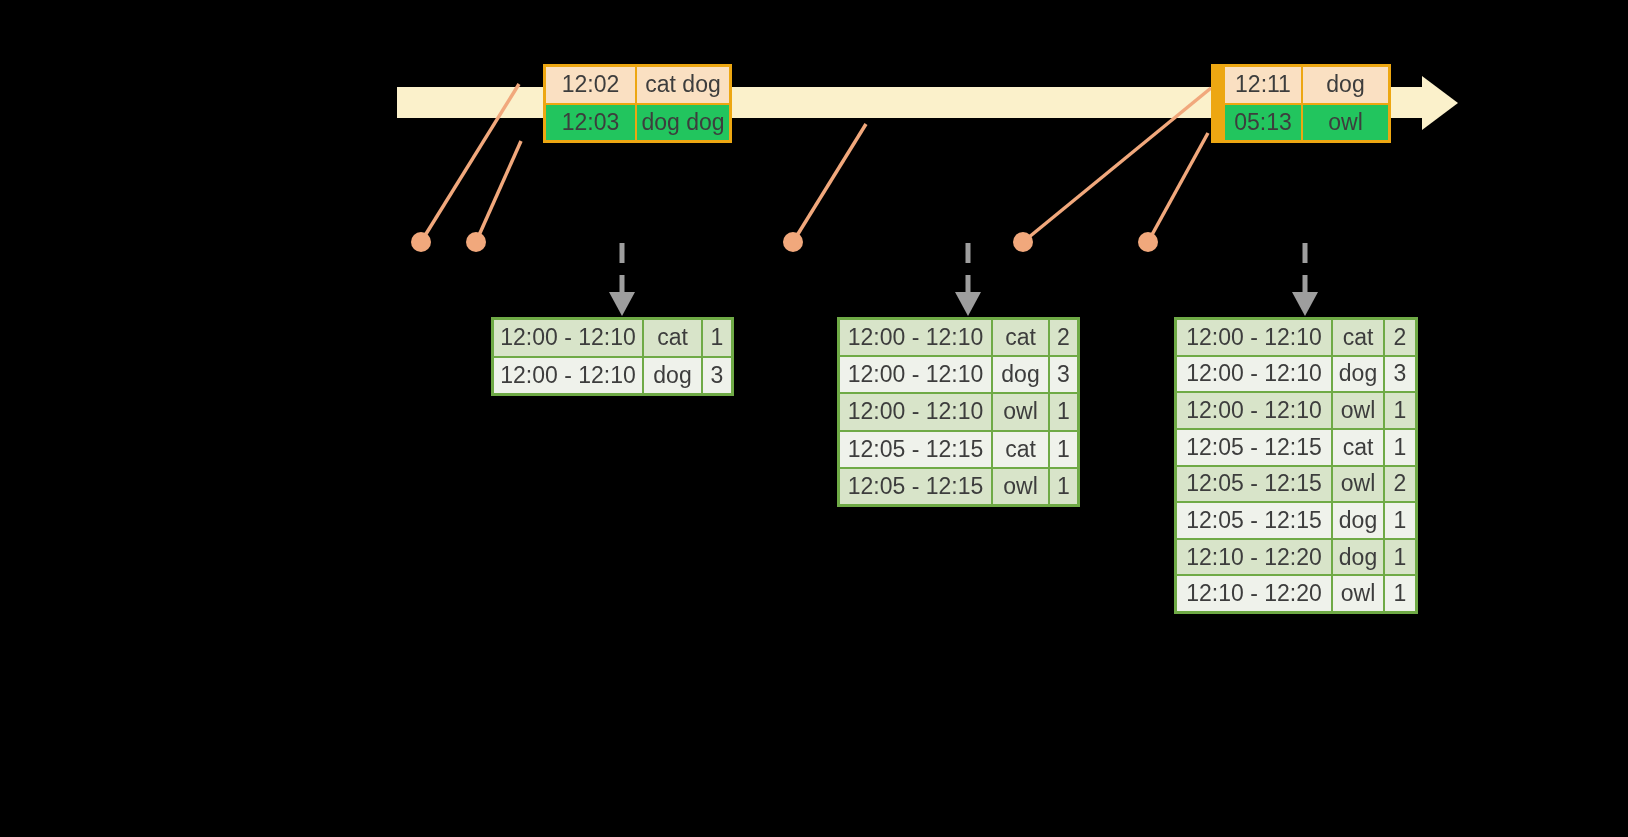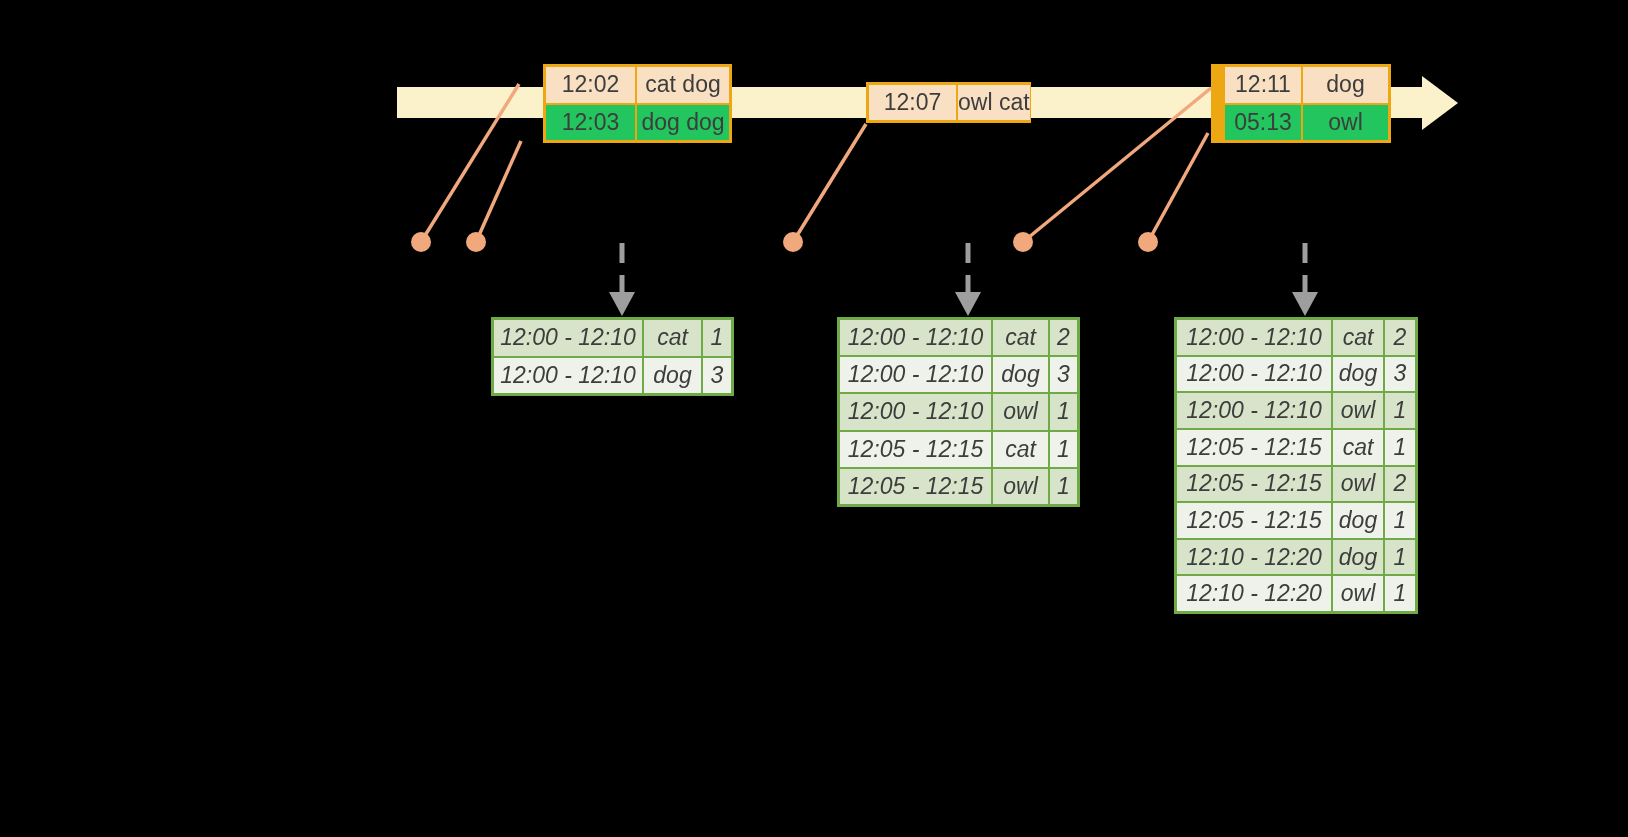--- a/index.html
+++ b/index.html
@@ -3,21 +3,21 @@
 <meta charset="utf-8">
 <style>
   html,body{margin:0;padding:0;background:#000;}
   .stage{
     position:relative;width:1628px;height:837px;background:#000000;
     font-family:"Liberation Sans", sans-serif;overflow:hidden;
   }
   svg.layer{position:absolute;left:0;top:0;width:1628px;height:837px;}
   .tbl{position:absolute;display:grid;gap:2px;padding:3px;box-sizing:border-box;}
   .etbl{background:#EDA712;}
-  .rtbl{background:#6FAA46;font-style:italic;}
+  .rtbl{background:#6FAA46;}
   .cell{
     display:flex;align-items:center;justify-content:center;
     color:#3D3D3D;font-size:23px;line-height:1;white-space:nowrap;
   }
   .e-dark{background:#FAE0C2;}
   .e-light{background:#22c55e;}
   .r-dark{background:#D8E4C9;}
   .r-light{background:#EFF2EB;}
 </style>
 </head>
@@ -52,24 +52,20 @@
     <polygon points="1292,292 1318,292 1305,316" fill="#9E9E9E"></polygon>
   </svg>
 
   <div class="tbl etbl" style="left:543px;top:64px;width:189px;height:79px;grid-template-columns:89px 1fr;">
     <div class="cell e-dark">12:02</div>
     <div class="cell e-dark">cat dog</div>
     <div class="cell e-light">12:03</div>
     <div class="cell e-light">dog dog</div>
   </div>
 
-  <div class="tbl etbl" style="left:866px;top:82px;width:165px;height:41px;grid-template-columns:87px 1fr;">
-    <div class="cell e-dark">12:07</div>
-    <div class="cell e-dark">owl cat</div>
-  </div>
 
   <div class="tbl etbl" style="left:1211px;top:64px;width:180px;height:79px;grid-template-columns:76px 1fr;padding-left:14px;">
     <div class="cell e-dark">12:11</div>
     <div class="cell e-dark">dog</div>
     <div class="cell e-light">05:13</div>
     <div class="cell e-light">owl</div>
   </div>
 
   <div class="tbl rtbl" style="left:491px;top:317px;width:243px;height:79px;grid-template-columns:148px 57px 1fr;">
     <div class="cell r-dark">12:00 - 12:10</div>

